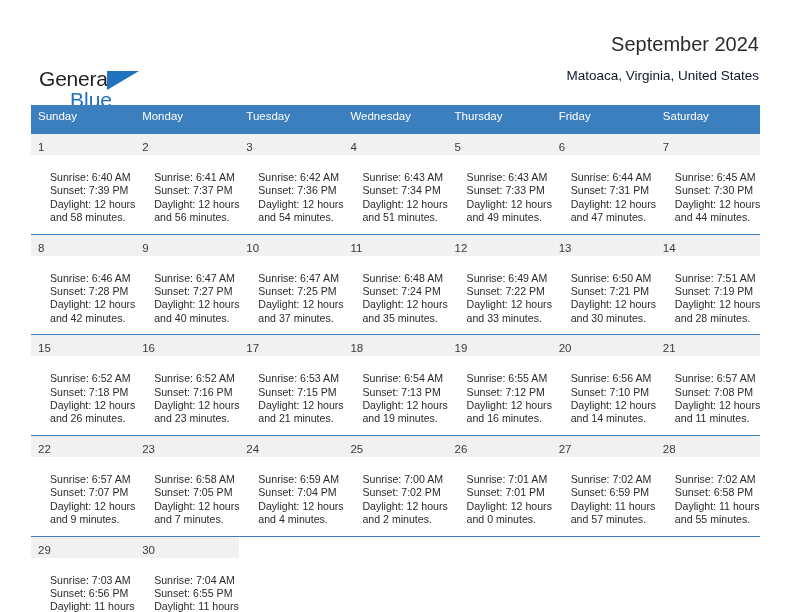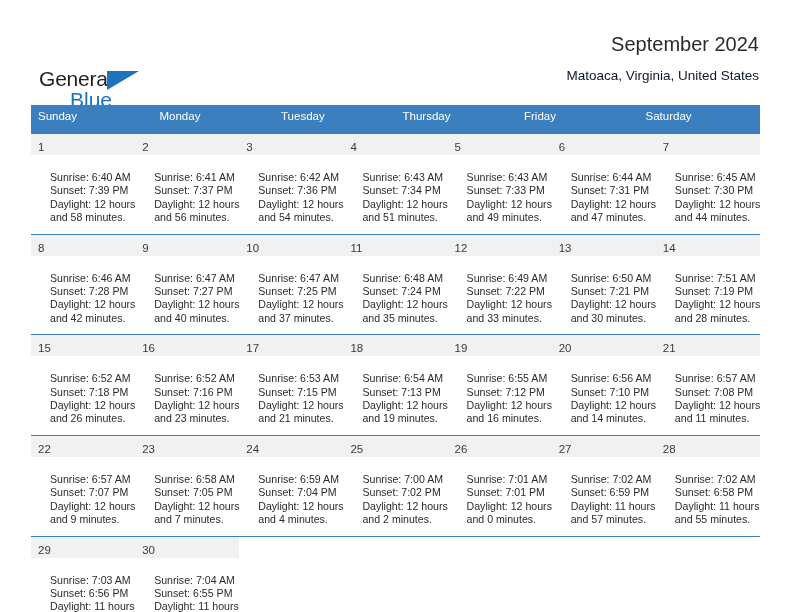--- a/index.html
+++ b/index.html
@@ -168,20 +168,21 @@
       <div class="cal-subtitle">Matoaca, Virginia, United States</div>
     </div>
 
   </div>
 
   <div class="calendar">
     <div class="weekday-row">
         <div class="weekday-cell">Sunday</div>
         <div class="weekday-cell">Monday</div>
         <div class="weekday-cell">Tuesday</div>
+        <div class="weekday-cell">Wednesday</div>
         <div class="weekday-cell">Thursday</div>
         <div class="weekday-cell">Friday</div>
         <div class="weekday-cell">Saturday</div>
       </div>
     <div class="weeks">
         <div class="week-row">
           <div class="day-cell">
             <div class="day-num-bar"><span class="day-num">1</span></div>
             <div class="day-lines">
               <div class="day-line">Sunrise: 6:40 AM</div>

